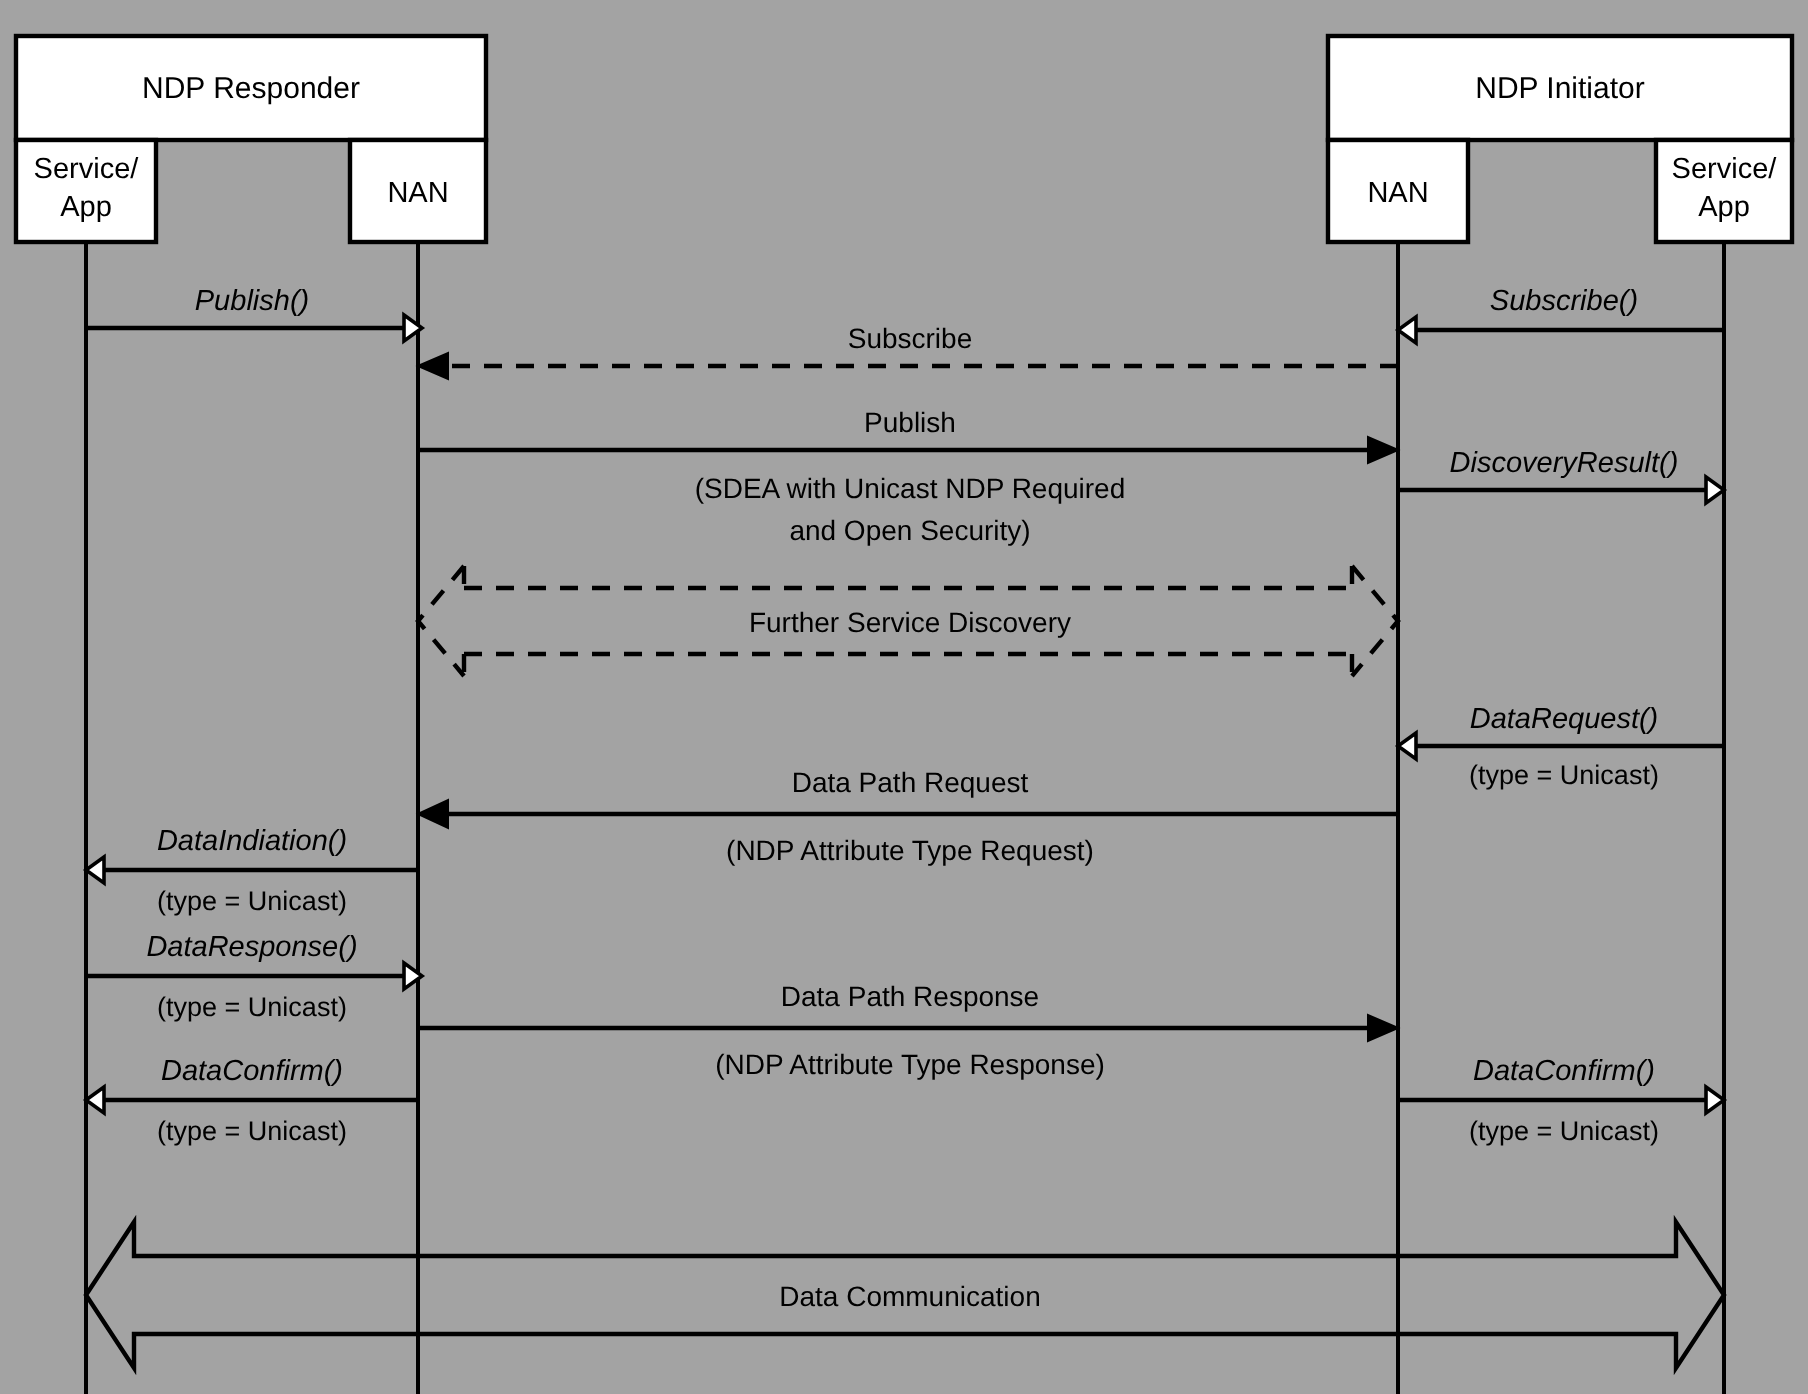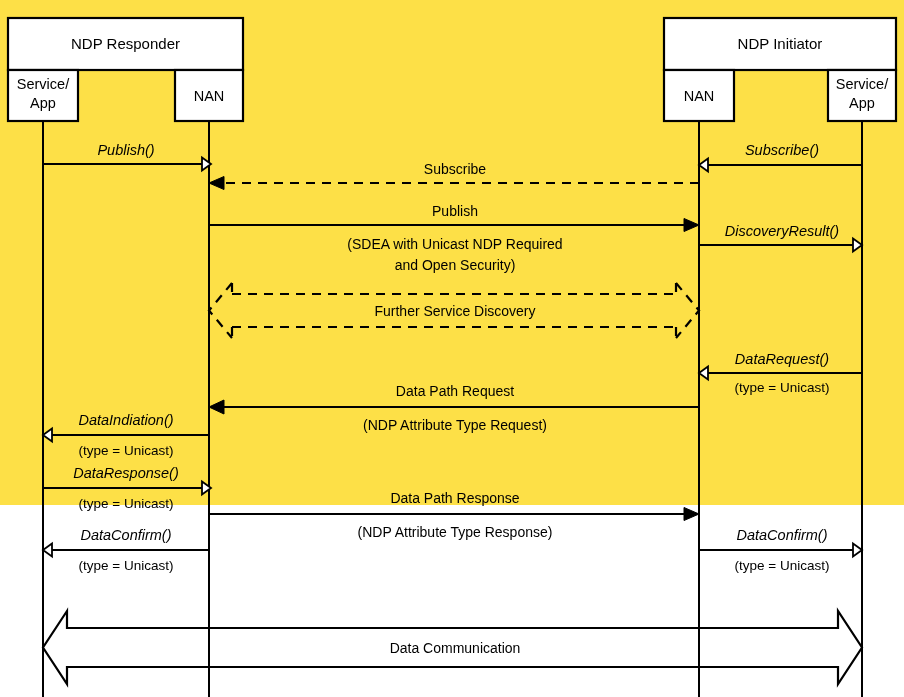--- a/index.html
+++ b/index.html
@@ -10,22 +10,22 @@
   }
   body {
     font-family: "Liberation Sans", sans-serif;
     width: 904px;
     height: 697px;
     overflow: hidden;
   }
   #diagram-root {
     position: relative;
     width: 904px;
-    height: 505px;
-    background: #fde047;
+    height: 697px;
+    background: #a3a3a3;
   }
   svg#sequence-diagram {
     display: block;
     width: 904px;
     height: 697px;
   }
   .box-rect {
     fill: #ffffff;
     stroke: #000000;
     stroke-width: 2.2;

